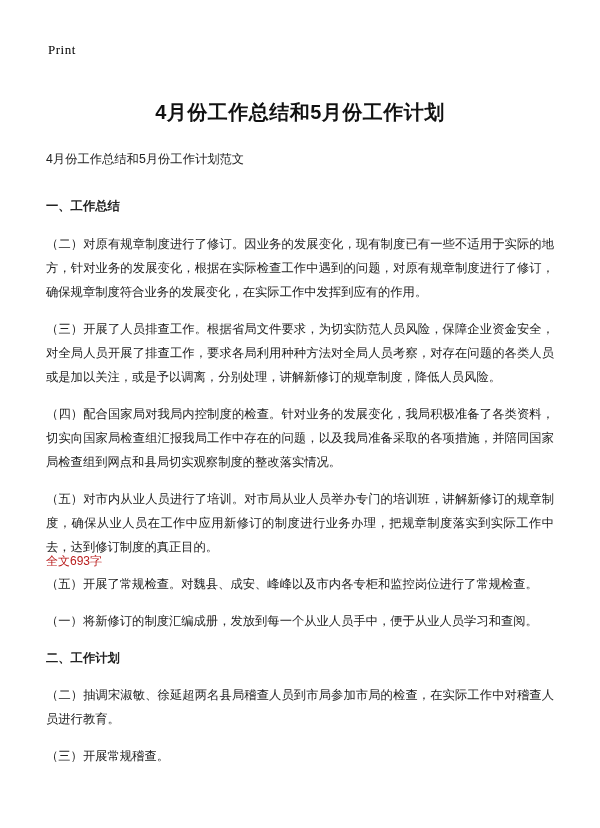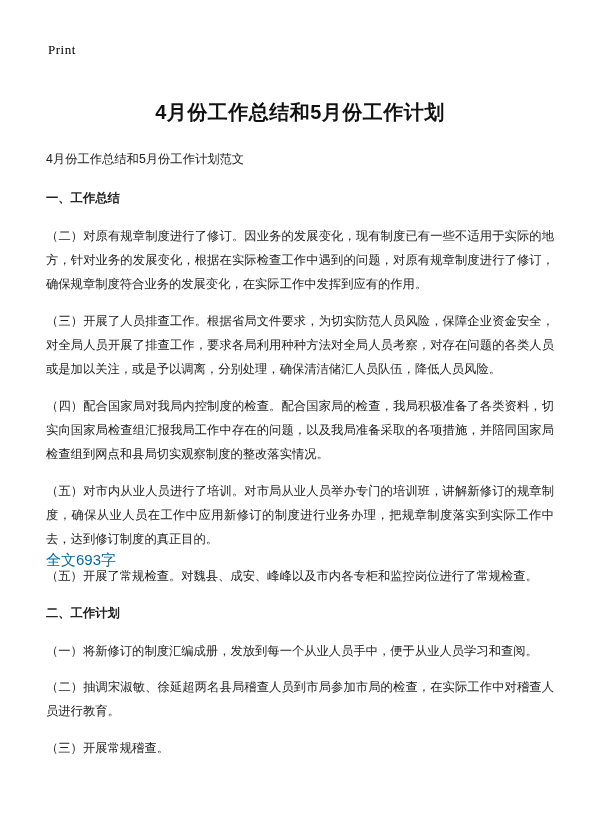--- a/index.html
+++ b/index.html
@@ -44,56 +44,56 @@
   .para {
     font-family: "Liberation Sans", "DejaVu Sans", sans-serif;
     font-size: 12.3px;
     line-height: 1.95;
     color: #222222;
     margin: 0 0 13px 0;
     text-align: justify;
     text-justify: inter-ideograph;
   }
   .para.lead {
-    margin-bottom: 15px;
+    margin-bottom: 23px;
   }
   .para.heading {
     margin-bottom: 14px;
     font-weight: bold;
   }
   .footer-count {
     position: absolute;
     left: 46px;
     bottom: 38px;
     font-family: "Liberation Sans", "DejaVu Sans", sans-serif;
-    font-size: 15px;
-    color: #0369a1;
+    font-size: 12px;
+    color: #b91c1c;
     margin-top: 25px;
   }
 </style>
 </head>
 <body>
 
 <div class="page">
 
   <div class="print-link">Print</div>
 
   <h1 class="doc-title">4月份工作总结和5月份工作计划</h1>
 
   <p class="para lead">4月份工作总结和5月份工作计划范文</p>
 
   <p class="para heading">一、工作总结</p>
 
   <p class="para">（二）对原有规章制度进行了修订。因业务的发展变化，现有制度已有一些不适用于实际的地方，针对业务的发展变化，根据在实际检查工作中遇到的问题，对原有规章制度进行了修订，确保规章制度符合业务的发展变化，在实际工作中发挥到应有的作用。</p>
-  <p class="para">（三）开展了人员排查工作。根据省局文件要求，为切实防范人员风险，保障企业资金安全，对全局人员开展了排查工作，要求各局利用种种方法对全局人员考察，对存在问题的各类人员或是加以关注，或是予以调离，分别处理，确保清洁储汇人员队伍，降低人员风险。</p>
-  <p class="para">（四）配合国家局对我局内控制度的检查。配合国家局的检查，我局积极准备了各类资料，切实向国家局检查组汇报我局工作中存在的问题，以及我局准备采取的各项措施，并陪同国家局检查组到网点和县局切实观察制度的整改落实情况。</p>
+  <p class="para">（三）开展了人员排查工作。根据省局文件要求，为切实防范人员风险，保障企业资金安全，对全局人员开展了排查工作，要求各局利用种种方法对全局人员考察，对存在问题的各类人员或是加以关注，或是予以调离，分别处理，讲解新修订的规章制度，降低人员风险。</p>
+  <p class="para">（四）配合国家局对我局内控制度的检查。针对业务的发展变化，我局积极准备了各类资料，切实向国家局检查组汇报我局工作中存在的问题，以及我局准备采取的各项措施，并陪同国家局检查组到网点和县局切实观察制度的整改落实情况。</p>
   <p class="para">（五）对市内从业人员进行了培训。对市局从业人员举办专门的培训班，讲解新修订的规章制度，确保从业人员在工作中应用新修订的制度进行业务办理，把规章制度落实到实际工作中去，达到修订制度的真正目的。</p>
   <p class="para">（五）开展了常规检查。对魏县、成安、峰峰以及市内各专柜和监控岗位进行了常规检查。</p>
 
+  <p class="para">（一）将新修订的制度汇编成册，发放到每一个从业人员手中，便于从业人员学习和查阅。</p>
+
   <p class="para heading">二、工作计划</p>
-
-  <p class="para">（一）将新修订的制度汇编成册，发放到每一个从业人员手中，便于从业人员学习和查阅。</p>
   <p class="para">（二）抽调宋淑敏、徐延超两名县局稽查人员到市局参加市局的检查，在实际工作中对稽查人员进行教育。</p>
   <p class="para">（三）开展常规稽查。</p>
 
   <div class="footer-count">全文693字</div>
 
 </div>
 
 </body></html>

